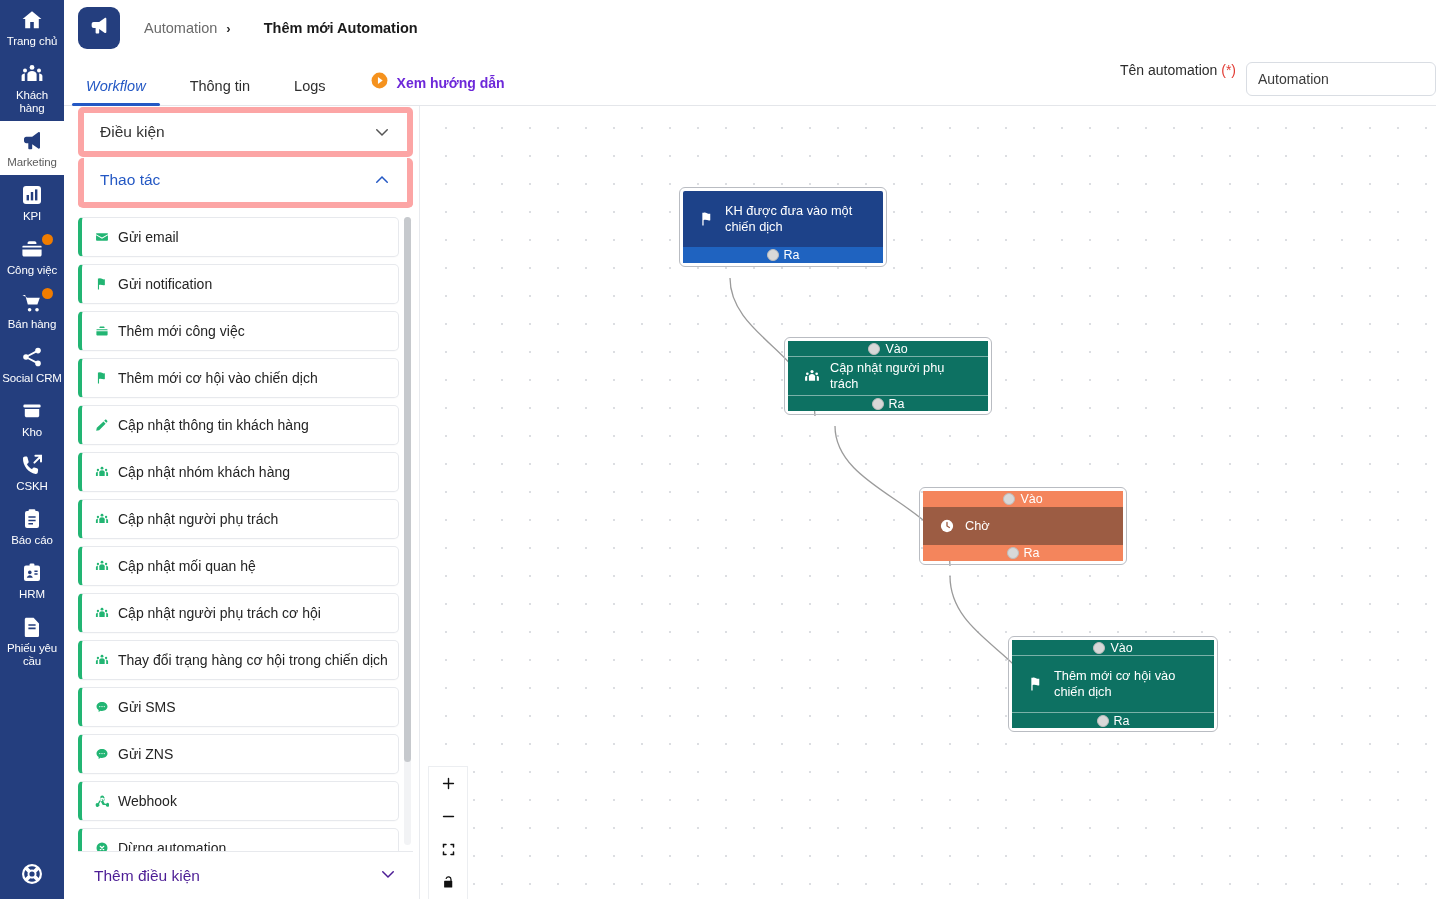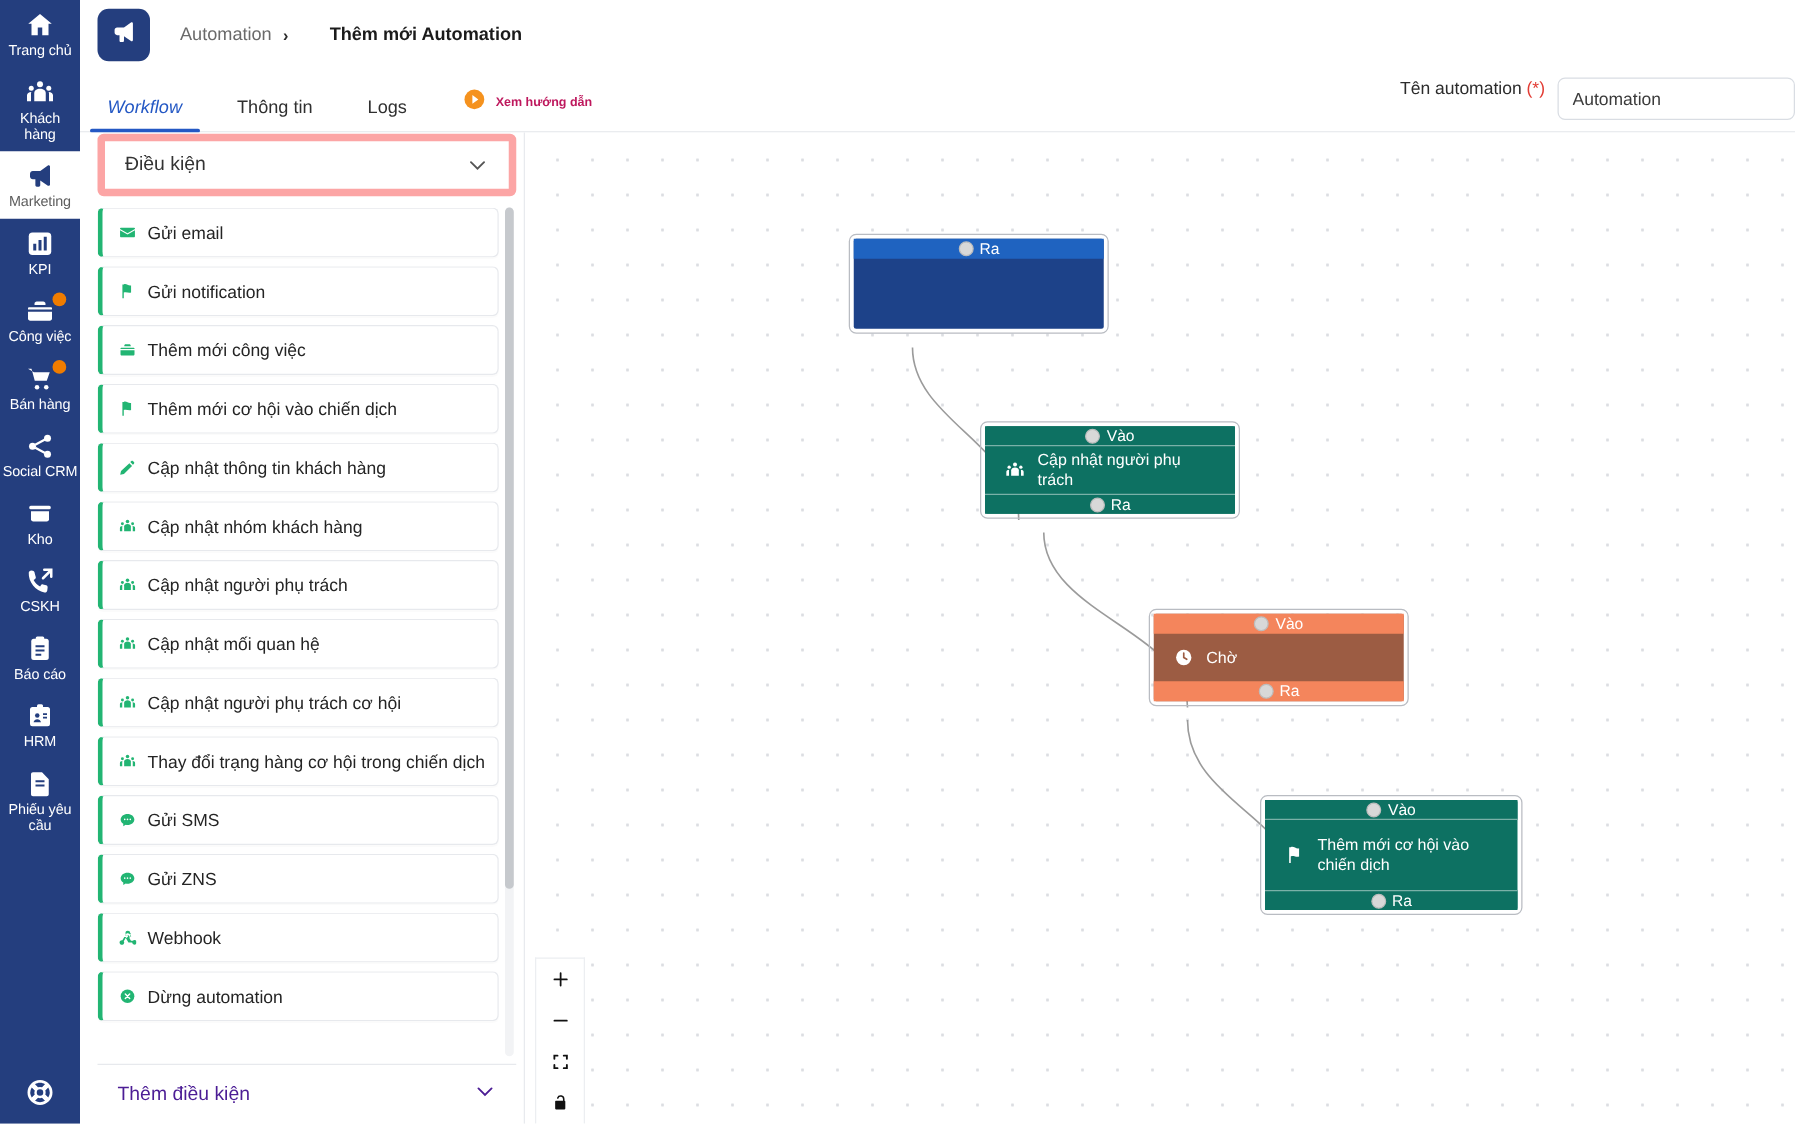--- a/index.html
+++ b/index.html
@@ -69,21 +69,21 @@
   .tab {
     padding: 0 22px 12px; font-size: 14.5px; color: #2f2f2f; cursor: pointer;
     position: relative; line-height: 1;
   }
   .tab.active { color: #2458C4; font-style: italic; }
   .tab.active:after {
     content: ''; position: absolute; left: 8px; right: 8px; bottom: -1px;
     height: 3px; background: #2458C4; border-radius: 2px;
   }
   .guide { display: flex; align-items: center; gap: 8px; margin-left: 22px; padding-bottom: 11px; cursor: pointer; }
-  .guide .gtxt { color: #be185d; font-size: 10px; font-weight: bold; }
+  .guide .gtxt { color: #6d28d9; font-size: 14px; font-weight: bold; }
   .auto-name { position: absolute; right: 0; bottom: 9px; display: flex; align-items: flex-start; gap: 10px; }
   .auto-name .alabel { font-size: 14px; color: #2c2c2c; white-space: nowrap; }
   .auto-name .req { color: #e23c34; }
   .auto-input {
     width: 190px; height: 34px; border: 1px solid #d9dde3; border-radius: 6px;
     padding: 0 11px; font-size: 14px; color: #3b3b3b; outline: none;
     font-family: "Liberation Sans", sans-serif; background:#fff;
   }
 
   
@@ -358,20 +358,28 @@
     </div>
 
     <div class="body">
 
       <div class="panel">
         <div class="acc-head">
           <span>Điều kiện</span>
           <span class="chev">
             <svg width="18" height="18" viewBox="0 0 24 24" fill="none" stroke="currentColor" stroke-width="2" stroke-linecap="round">
                 <path d="M5 9l7 7 7-7"></path>
+              </svg>
+          </span>
+        </div>
+        <div class="acc-head open">
+          <span>Thao tác</span>
+          <span class="chev">
+            <svg width="18" height="18" viewBox="0 0 24 24" fill="none" stroke="currentColor" stroke-width="2" stroke-linecap="round">
+                <path d="M5 15l7-7 7 7"></path>
               </svg>
           </span>
         </div>
         <div class="acc-list">
           <div class="acc-list-inner" id="actions-host">
               <div class="act">
                 <span class="aic">
                   <svg width="14" height="14" viewBox="0 0 24 24" fill="#22B573">
                     <path d="M2.8 5.6h18.4c.6 0 1 .4 1 1v.5L12 13 1.8 7.1v-.5c0-.6.4-1 1-1z"></path>
                     <path d="M1.8 8.9V17c0 .8.6 1.4 1.4 1.4h17.6c.8 0 1.4-.6 1.4-1.4V8.9L12 14.8z"></path>
@@ -526,20 +534,28 @@
       </div>
 
       <div class="canvas">
         <svg class="edges">
           <path d="M310,172 C310,230 395,250 395,310" fill="none" stroke="#9b9b9b" stroke-width="1.3"></path>
           <path d="M415,320 C415,385 530,400 530,460" fill="none" stroke="#9b9b9b" stroke-width="1.3"></path>
           <path d="M530,470 C530,535 620,550 620,609" fill="none" stroke="#9b9b9b" stroke-width="1.3"></path>
         </svg>
         <div id="nodes-host">
             <div class="node node-sel n-trigger" style="left: 263px; top: 85px; width: 200px; height: 72px;">
+              <div class="node-body" style="height:56px">
+                <span class="nic">
+                  <svg width="16" height="16" viewBox="0 0 24 24" fill="#ffffff">
+                    <path d="M5 2.6v19h1.9v-7.8c3.4-1.8 6.6 1.4 10 0V4C13.5 5.4 10.3.8 6.9 2.6z"></path>
+                  </svg>
+                </span>
+                <span class="ntxt">KH được đưa vào một chiến dịch</span>
+              </div>
               <div class="port pout">
                 <span class="knob"></span>
                 <span>Ra</span>
               </div>
             </div>
             <div class="node node-sel n-green" style="left: 368px; top: 235px; width: 200px; height: 70px;">
               <div class="port pin">
                 <span class="knob"></span>
                 <span>Vào</span>
               </div>

